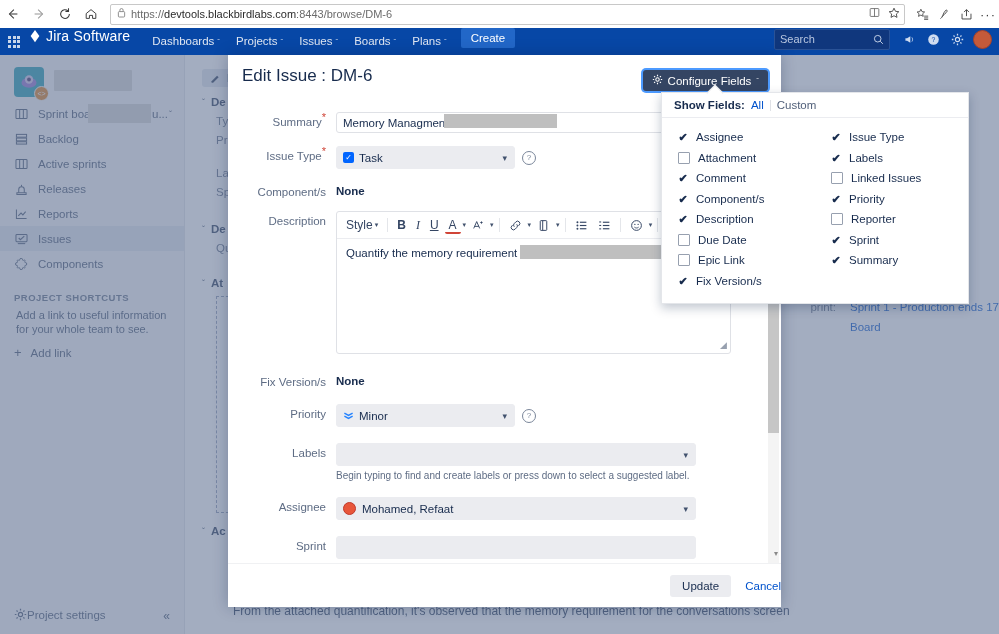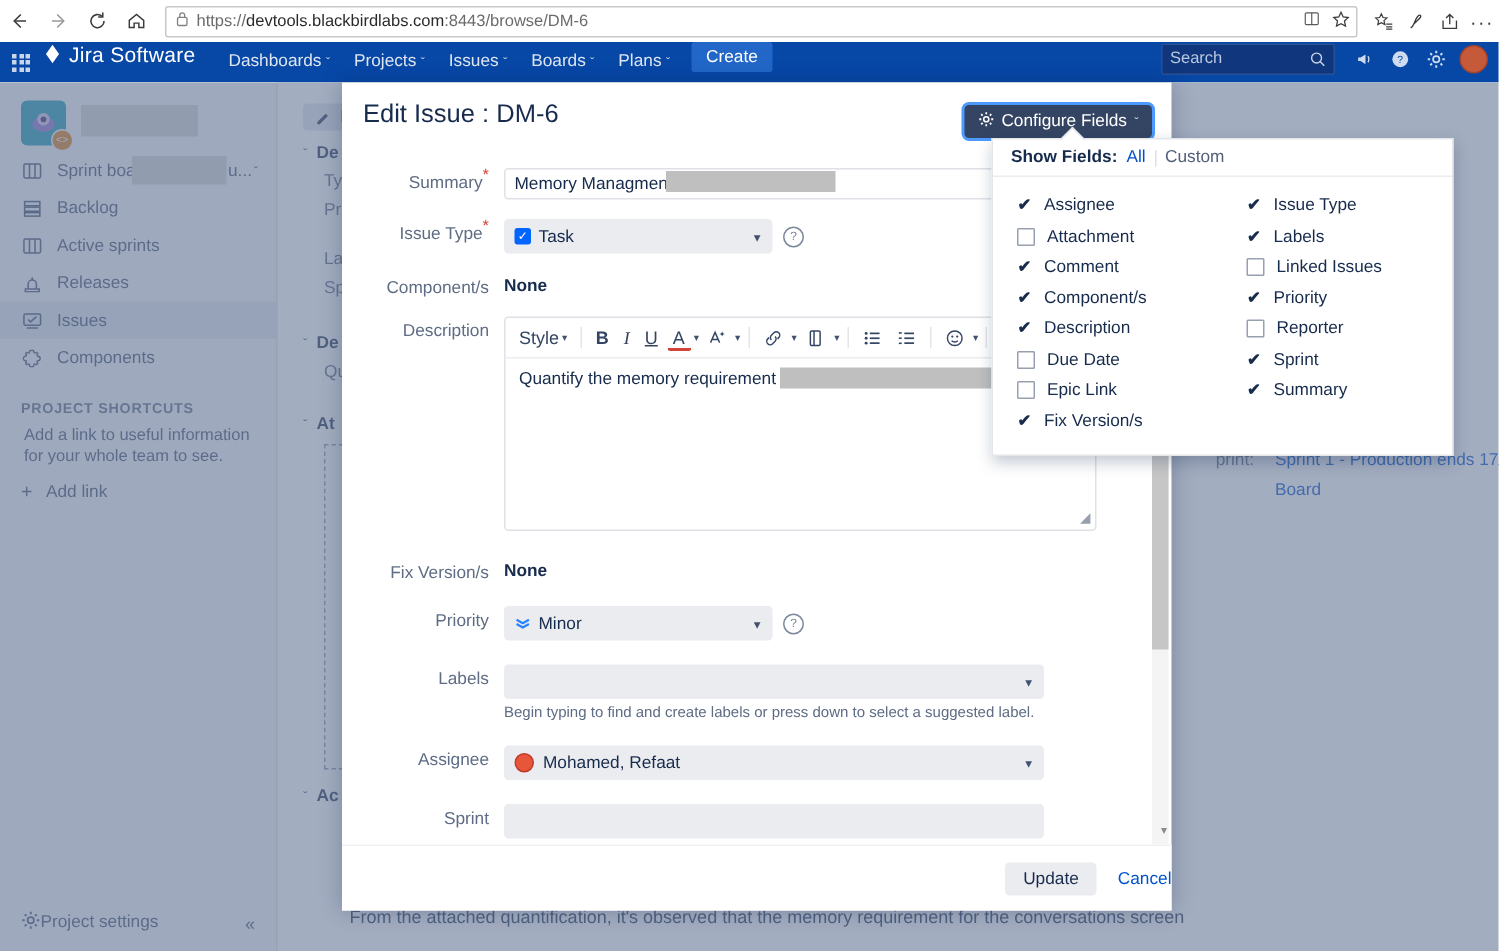--- a/index.html
+++ b/index.html
@@ -384,20 +384,29 @@
       <span class="side-ico">
         <svg width="13" height="12" viewBox="0 0 14 13">
             <path d="M2 10.5h10v2H2z" fill="none" stroke="#42526e" stroke-width="1.1"></path>
             <path d="M4 10.5V7a3 3 0 0 1 6 0v3.5" fill="none" stroke="#42526e" stroke-width="1.1"></path>
             <path d="M7 4V2" stroke="#42526e" stroke-width="1.1"></path>
           </svg>
       </span>
       <span>Releases</span>
     </div>
 
+    <div class="side-item">
+      <span class="side-ico">
+        <svg width="13" height="12" viewBox="0 0 14 13">
+            <path d="M1.5 1.5v10h11" fill="none" stroke="#42526e" stroke-width="1.1"></path>
+            <path d="M3.5 8.5l3-3 2 2 3-3.5" fill="none" stroke="#42526e" stroke-width="1.1"></path>
+          </svg>
+      </span>
+      <span>Reports</span>
+    </div>
 
     <div class="side-item active">
       <span class="side-ico">
         <svg width="13" height="12" viewBox="0 0 14 13">
             <rect x="1" y="1.5" width="12" height="8" rx="1" fill="none" stroke="#42526e" stroke-width="1.1"></rect>
             <path d="M4 5.4l1.8 1.8L10 3.4" fill="none" stroke="#42526e" stroke-width="1.2"></path>
             <path d="M3 11.5h8" stroke="#42526e" stroke-width="1.1"></path>
           </svg>
       </span>
       <span>Issues</span>

